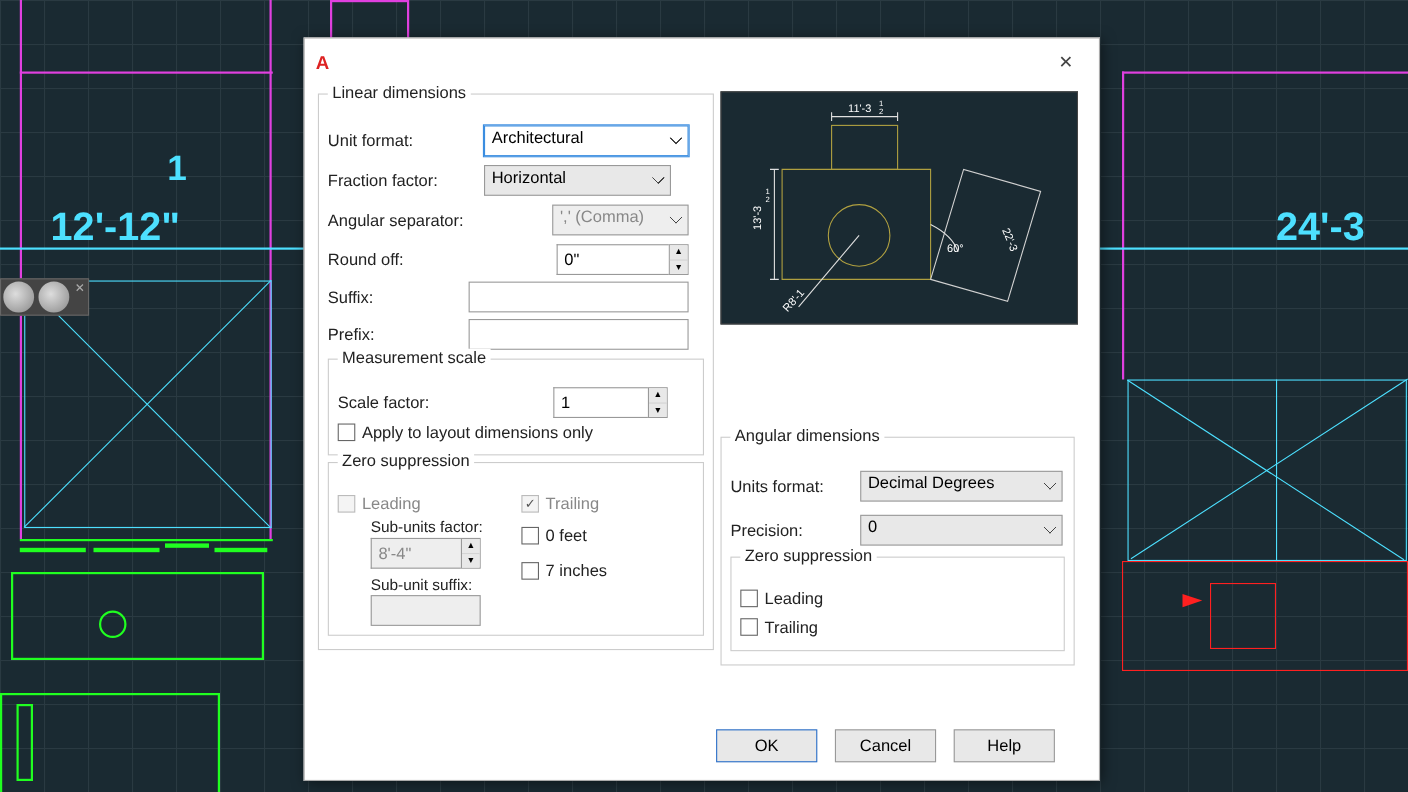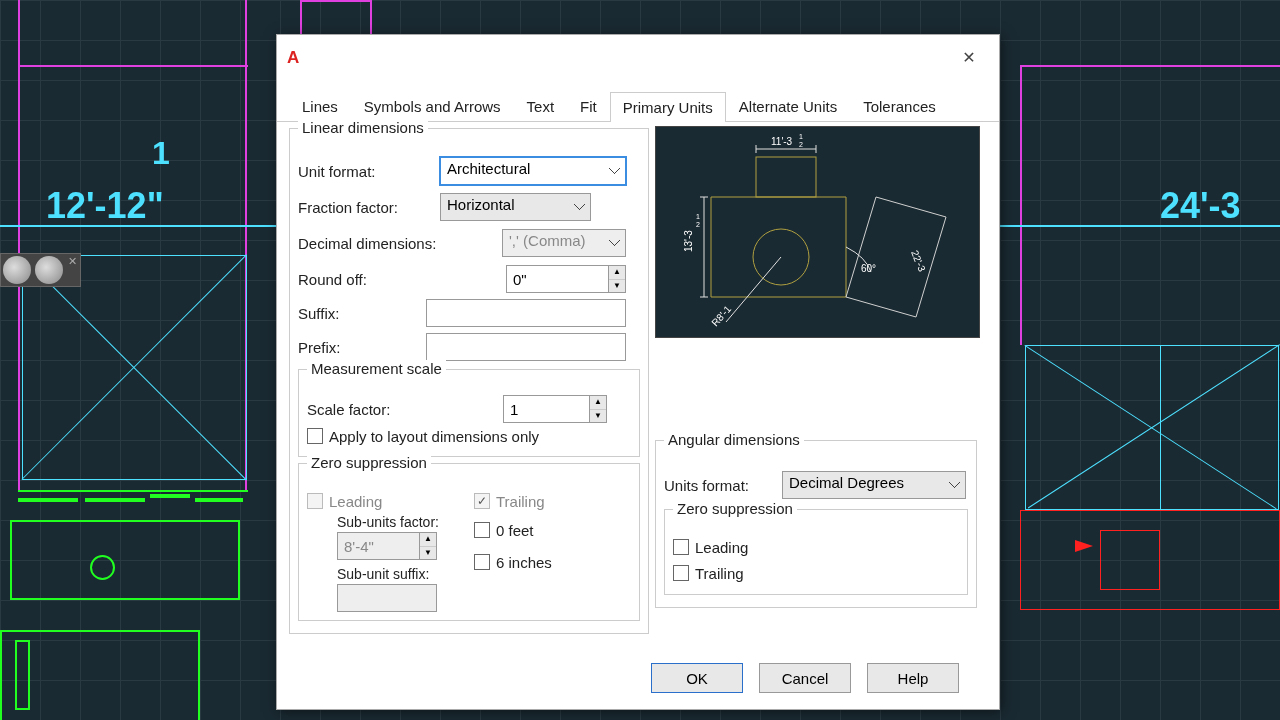--- a/index.html
+++ b/index.html
@@ -157,45 +157,36 @@
     <span style="color:#aaa;font-size:11px;padding:1px 3px">✕</span>
   </div>
 </div>
 
 <div class="dialog">
   <div class="titlebar">
     <span class="app-icon"></span>
     <span class="close-btn">✕</span>
   </div>
 
-  <div class="tabs">
-    <div class="tab">Lines</div>
-    <div class="tab">Symbols and Arrows</div>
-    <div class="tab">Text</div>
-    <div class="tab">Fit</div>
-    <div class="tab active">Primary Units</div>
-    <div class="tab">Alternate Units</div>
-    <div class="tab">Tolerances</div>
-  </div>
 
   <div class="body">
 
     <div class="left-col">
       <div class="fieldset">
         <div class="legend">Linear dimensions</div>
         <div class="row">
             <span class="lbl" style="width:142px">Unit format:</span>
           <div class="sel hl" style="width:186px">Architectural</div>
           </div>
         <div class="row">
             <span class="lbl" style="width:142px">Fraction factor:</span>
-          <div class="sel" style="width:151px">Horizontal</div>
-          </div>
-        <div class="row">
-            <span class="lbl" style="width:204px">Decimal dimensions:</span>
+          <div class="sel" style="width:170px">Horizontal</div>
+          </div>
+        <div class="row">
+            <span class="lbl" style="width:204px">Angular separator:</span>
           <div class="sel disabled" style="width:124px">',' (Comma)</div>
           </div>
         <div class="row">
             <span class="lbl" style="width:208px">Round off:</span>
           <div class="spinner">
               <input class="inp" style="width: 102px;" value="0&quot;">
               <div class="spin-btns">
                 <div>▲</div>
                 <div>▼</div>
               </div>
@@ -253,21 +244,21 @@
               <div class="row" style="height:26px">
                   <span class="chk disabled checked"></span>
                 <span class="lbl" style="color:#888">Trailing</span>
                 </div>
               <div class="row" style="height:32px">
                   <span class="chk"></span>
                 <span class="lbl">0 feet</span>
                 </div>
               <div class="row" style="height:32px">
                   <span class="chk"></span>
-                <span class="lbl">6 inches</span>
+                <span class="lbl">7 inches</span>
                 </div>
             </div>
           </div>
         </div>
       </div>
     </div>
 
     <div class="preview">
       <svg width="325" height="212" viewBox="0 0 325 212">
         <g stroke="#b0a040" fill="none" stroke-width="1">
@@ -296,20 +287,24 @@
       </svg>
     </div>
 
     <div style="position:absolute;left:378px;top:318px;width:322px">
       <div class="fieldset">
         <div class="legend">Angular dimensions</div>
         <div class="row" style="height:40px">
             <span class="lbl" style="width:118px">Units format:</span>
           <div class="sel" style="width:184px">Decimal Degrees</div>
           </div>
+        <div class="row" style="height:40px">
+            <span class="lbl" style="width:118px">Precision:</span>
+          <div class="sel" style="width:184px">0</div>
+          </div>
         <div class="fieldset" style="margin-top:4px">
           <div class="legend">Zero suppression</div>
           <div class="row" style="height:26px">
               <span class="chk"></span>
             <span class="lbl">Leading</span>
             </div>
           <div class="row" style="height:26px">
               <span class="chk"></span>
             <span class="lbl">Trailing</span>
             </div>

